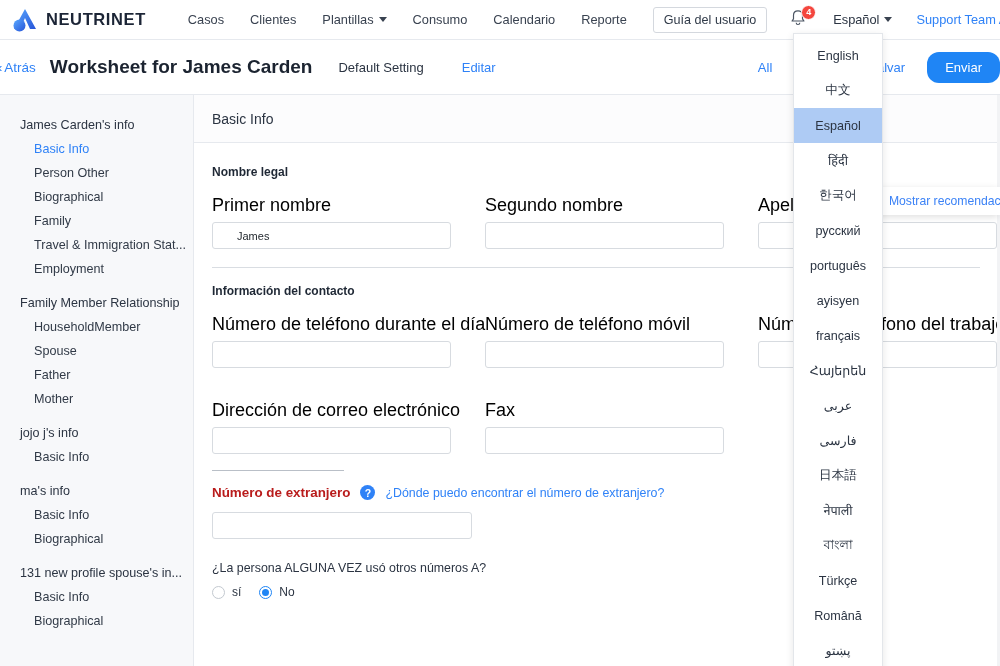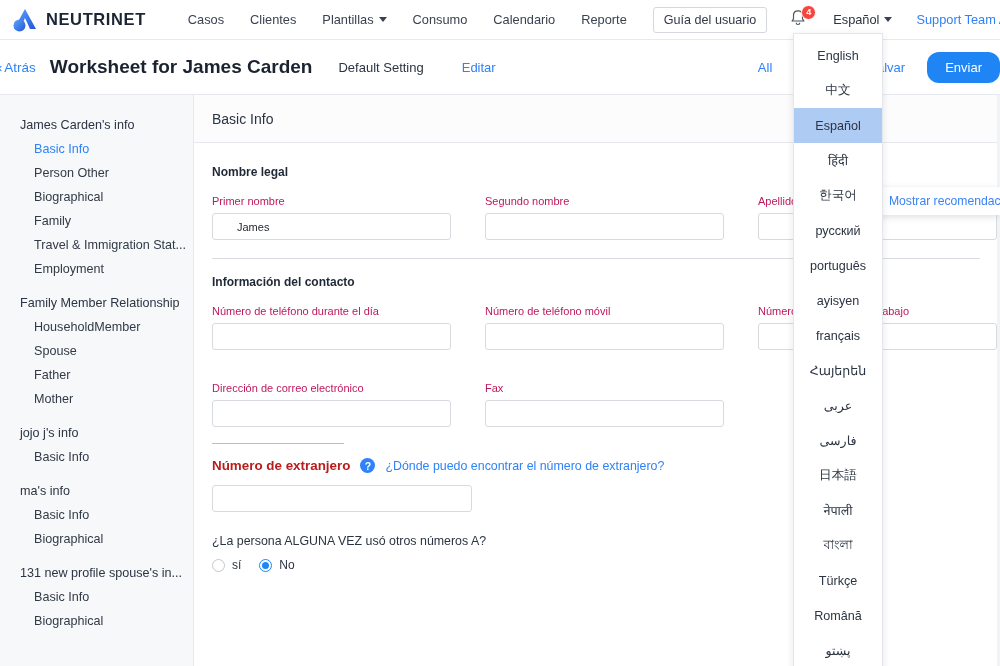--- a/index.html
+++ b/index.html
@@ -127,21 +127,21 @@
   }
   .panel-head-title { font-size: 14px; color: #2b3442; }
   .panel-body { padding: 22px 18px 0 18px; }
 
   .sec-title {
     font-size: 12px; font-weight: bold; color: #1f2835; margin-bottom: 16px;
   }
   .row { display: flex; gap: 34px; margin-bottom: 6px; }
   .field { width: 239px; flex: 0 0 239px; }
   .field-label {
-    font-size: 11px; color: #be185d; margin-bottom: 6px; white-space: nowrap;
+    font-size: 18px; color: #000000; margin-bottom: 6px; white-space: nowrap;
   }
   .field-input {
     width: 100%; height: 27px; border: 1px solid #d7dbe0; border-radius: 3px;
     font-size: 11px; color: #23292f; padding: 0 24px; background: #fff;
     font-family: "Liberation Sans", sans-serif;
   }
 
   .divider {
     height: 1px; background: #d9dde2; margin: 18px 0 16px 0; width: 768px;
   }

